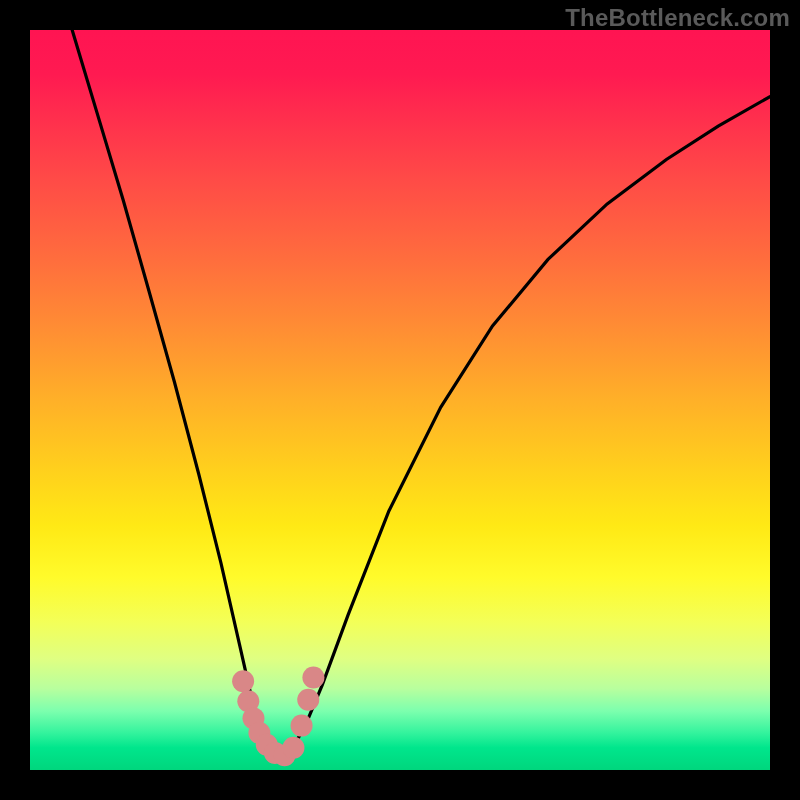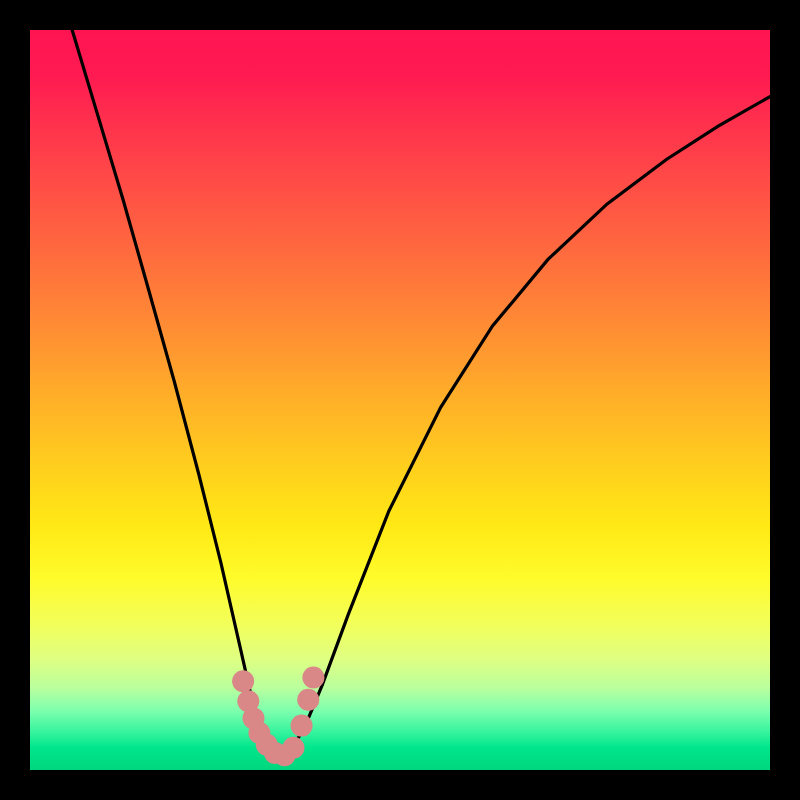--- a/index.html
+++ b/index.html
@@ -55,20 +55,21 @@
     position: absolute;
     inset: 0;
   }
   .curve-path { fill: none; stroke: #000; stroke-width: 3.2; stroke-linecap: round; }
   .marker { fill: #d98787; }
 </style>
 </head>
 <body>
 
 <div class="stage">
+  <div class="watermark">TheBottleneck.com</div>
   <div class="plot">
     <div class="gradient"></div>
     <svg class="curves" viewBox="0 0 740 740" preserveAspectRatio="none">
       <path id="left-path" class="curve-path" d="M42.18 0.00 L66.60 81.40 L93.24 170.20 L118.40 259.00 L144.30 351.50 L168.72 444.00 L190.92 532.80 L209.42 614.20 L222.00 669.70 L230.88 699.30 L237.54 714.10 L244.20 723.72 L251.60 728.90"></path>
       <path id="right-path" class="curve-path" d="M251.60 728.90 L262.70 717.80 L275.28 695.60 L292.30 654.90 L318.20 584.60 L358.90 481.00 L410.70 377.40 L462.50 296.00 L518.00 229.40 L577.20 173.90 L636.40 129.50 L688.20 96.20 L740.00 66.60"></path>
       <g id="marker-group">
           <circle cx="213.12" cy="651.20" r="11" class="marker"></circle>
           <circle cx="218.30" cy="671.18" r="11" class="marker"></circle>
           <circle cx="223.48" cy="688.20" r="11" class="marker"></circle>
           <circle cx="229.40" cy="703.00" r="11" class="marker"></circle>

